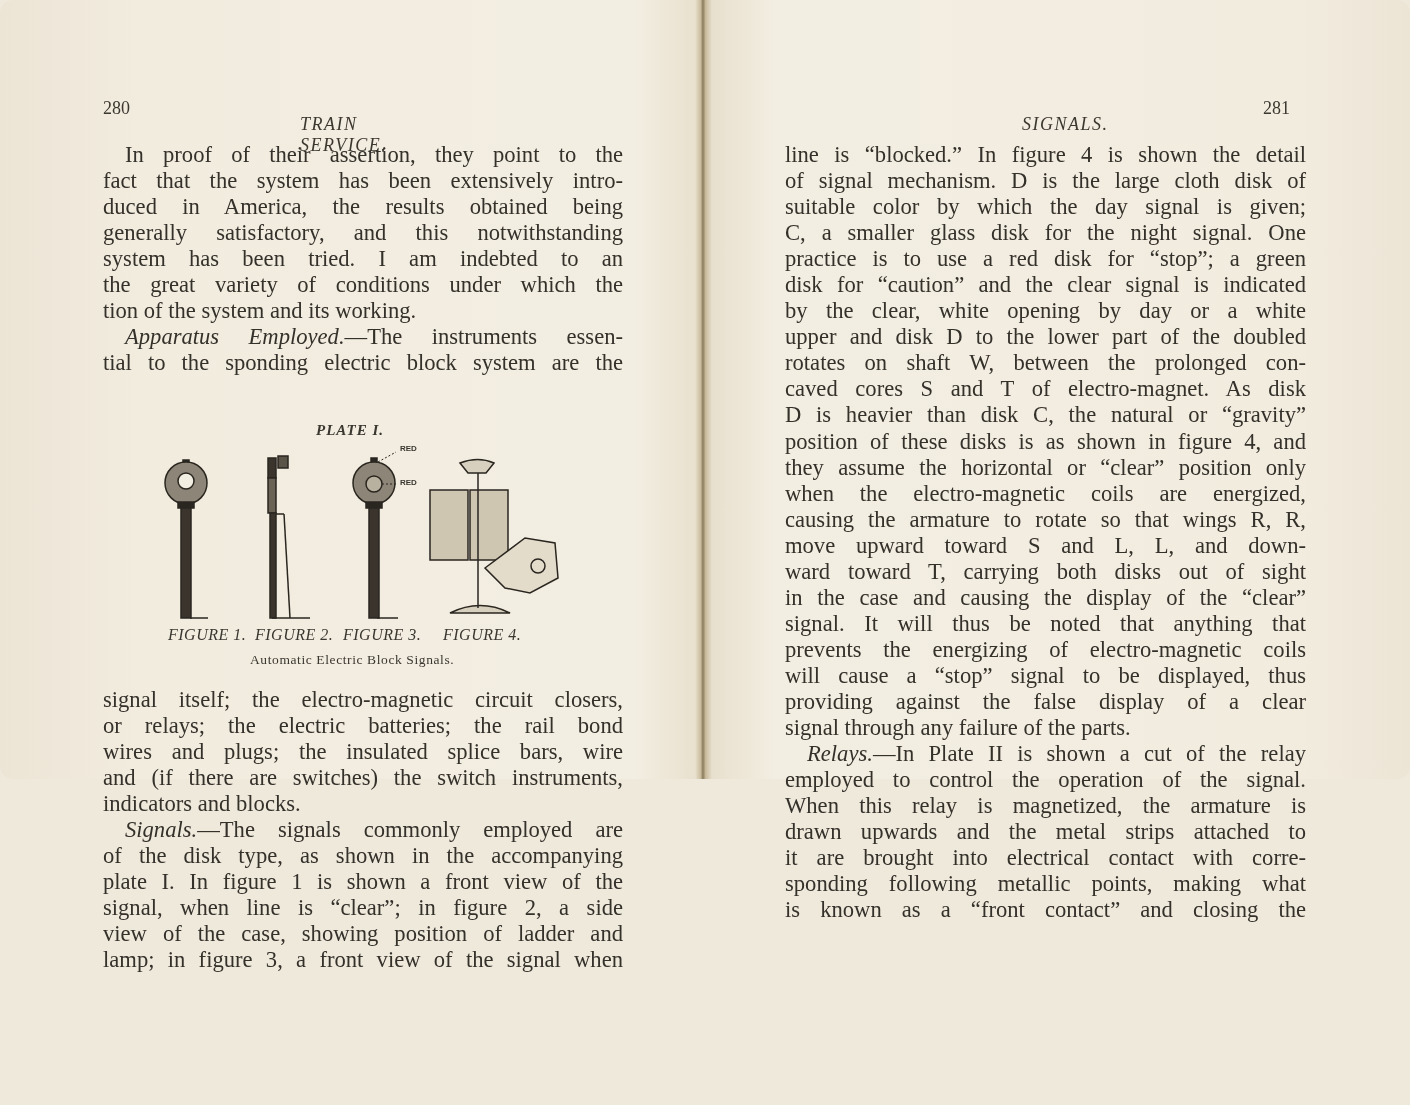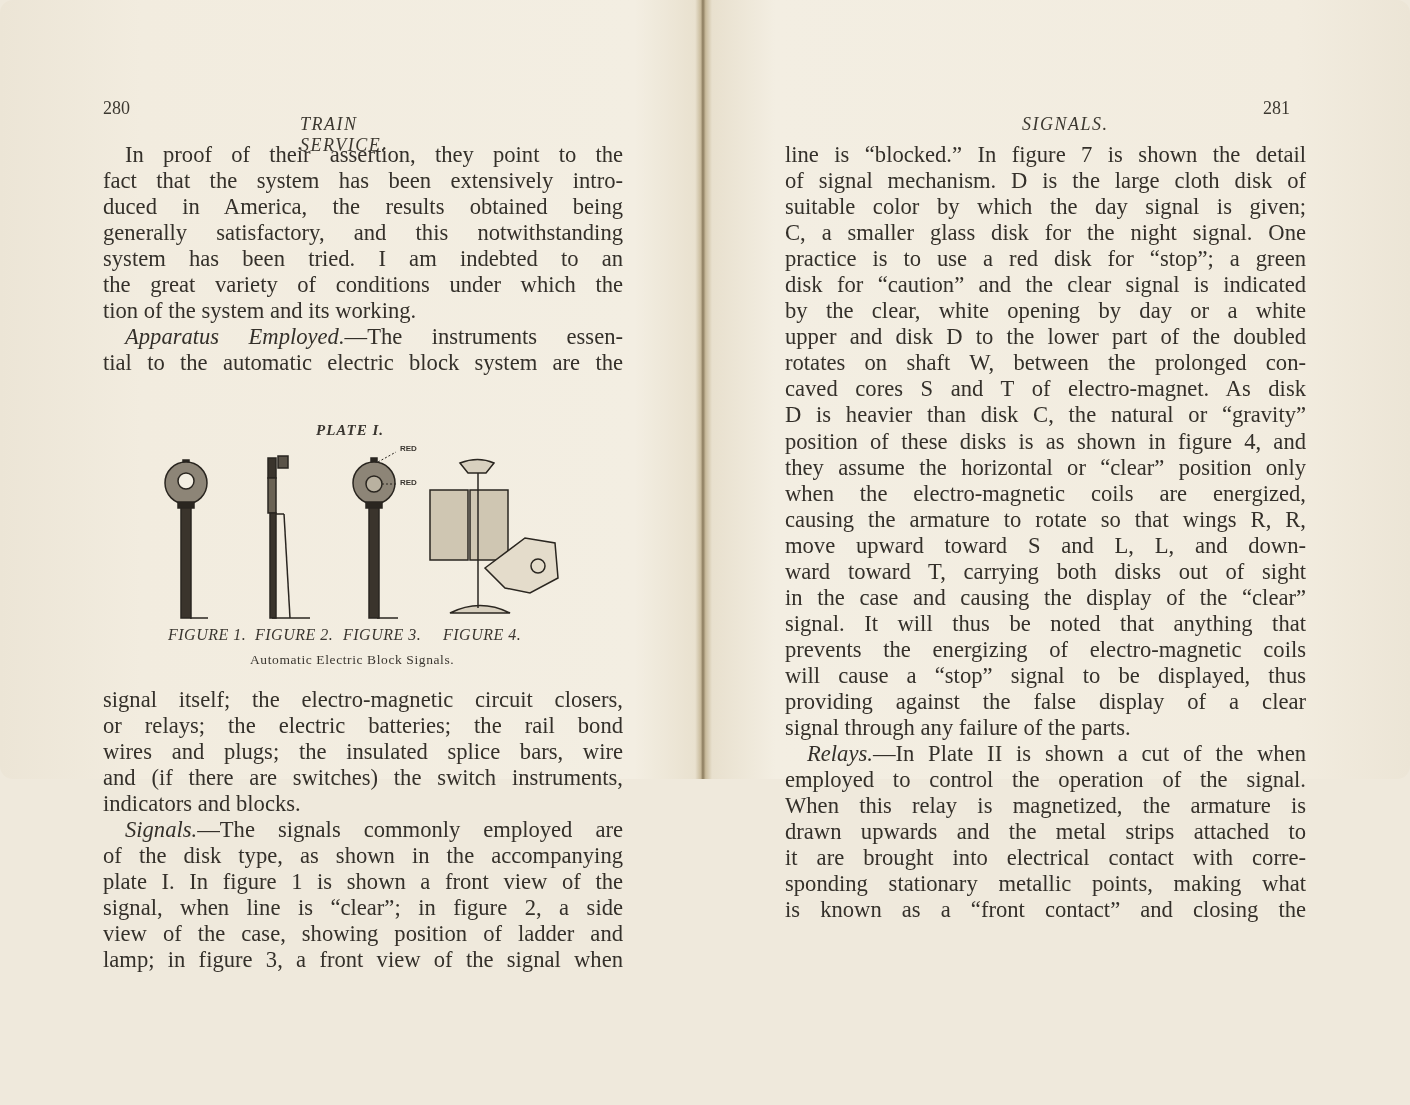--- a/index.html
+++ b/index.html
@@ -43,21 +43,21 @@
 
     <div class="text" style="left:103px; top:142px; width:520px;">
       <p class="indent">In proof of their assertion, they point to the</p>
       <p>fact that the system has been extensively intro-</p>
       <p>duced in America, the results obtained being</p>
       <p>generally satisfactory, and this notwithstanding</p>
       <p>system has been tried.  I am indebted to an</p>
       <p>the great variety of conditions under which the</p>
       <p class="last">tion of the system and its working.</p>
       <p class="indent"><span class="it">Apparatus Employed.</span><span>—The instruments essen-</span></p>
-      <p>tial to the automatic electric block system are the</p>
+      <p>tial to the sponding electric block system are the</p>
     </div>
 
     <div class="plate">
       <div class="plate-title">PLATE I.</div>
       <svg width="420" height="205" viewBox="0 0 420 205" style="position:absolute;left:0;top:0">
         <g stroke="#2a2620" fill="none" stroke-width="1.5">
 
           <g>
             <rect x="23" y="42" width="6" height="4" fill="#2a2620"></rect>
             <circle cx="26" cy="65" r="21" fill="#8d8577"></circle>
@@ -124,21 +124,21 @@
     </div>
   </div>
 
   <div class="page right">
     <div class="runhead">
       <span class="title" style="left:296px">SIGNALS.</span>
       <span class="num" style="left:553px">281</span>
     </div>
 
     <div class="text" style="left:75px; top:142px; width:521px;">
-      <p>line is “blocked.”  In figure 7 is shown the detail</p>
+      <p>line is “blocked.”  In figure 4 is shown the detail</p>
       <p>of signal mechanism.  D is the large cloth disk of</p>
       <p>suitable color by which the day signal is given;</p>
       <p>C, a smaller glass disk for the night signal.  One</p>
       <p>practice is to use a red disk for “stop”; a green</p>
       <p>disk for “caution” and the clear signal is indicated</p>
       <p>by the clear, white opening by day or a white</p>
       <p>upper and disk D to the lower part of the doubled</p>
       <p>rotates on shaft W, between the prolonged con-</p>
       <p>caved cores S and T of electro-magnet.  As disk</p>
       <p>D is heavier than disk C, the natural or “gravity”</p>
@@ -147,23 +147,23 @@
       <p>when the electro-magnetic coils are energized,</p>
       <p>causing the armature to rotate so that wings R, R,</p>
       <p>move upward toward S and L, L, and down-</p>
       <p>ward toward T, carrying both disks out of sight</p>
       <p>in the case and causing the display of the “clear”</p>
       <p>signal.  It will thus be noted that anything that</p>
       <p>prevents the energizing of electro-magnetic coils</p>
       <p>will cause a “stop” signal to be displayed, thus</p>
       <p>providing against the false display of a clear</p>
       <p class="last">signal through any failure of the parts.</p>
-      <p class="indent"><span class="it">Relays.</span><span>—In Plate II is shown a cut of the when</span></p>
+      <p class="indent"><span class="it">Relays.</span><span>—In Plate II is shown a cut of the relay</span></p>
       <p>employed to control the operation of the signal.</p>
       <p>When this relay is magnetized, the armature is</p>
       <p>drawn upwards and the metal strips attached to</p>
       <p>it are brought into electrical contact with corre-</p>
-      <p>sponding stationary metallic points, making what</p>
+      <p>sponding following metallic points, making what</p>
       <p>is known as a “front contact” and closing the</p>
     </div>
   </div>
 
 </div>
 
 </body></html>

